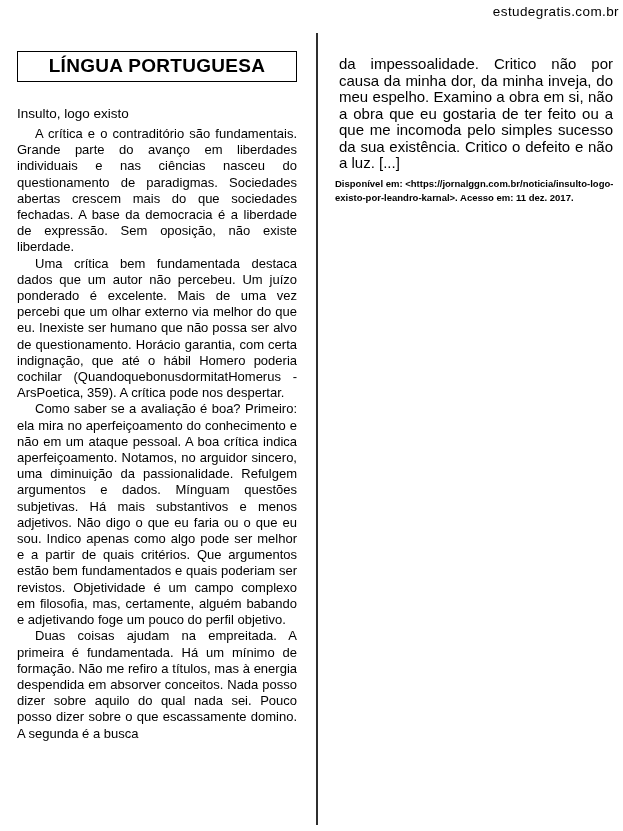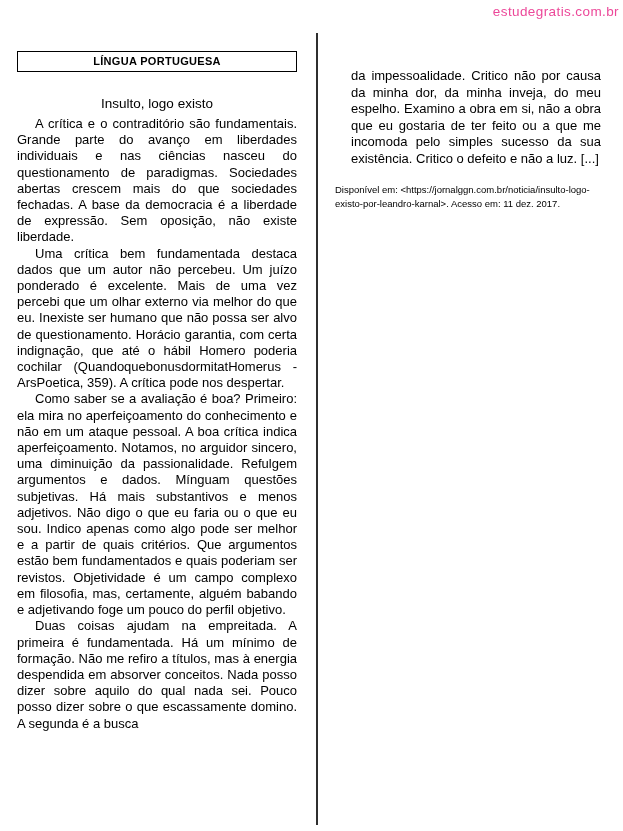--- a/index.html
+++ b/index.html
@@ -15,21 +15,21 @@
     overflow: hidden;
     font-family: "Liberation Sans", sans-serif;
     color: #000000;
   }
   .watermark {
     position: absolute;
     top: 4px;
     right: 4px;
     font-size: 13.5px;
     letter-spacing: 0.4px;
-    color: #ec4899;
+    color: #000000;
   }
   .divider {
     position: absolute;
     left: 316px;
     top: 33px;
     width: 2px;
     height: 792px;
     background: #2f2f2f;
   }
   .col-left {
@@ -43,27 +43,26 @@
     left: 335px;
     top: 52px;
     width: 282px;
   }
   .subject-box {
     box-sizing: border-box;
     width: 100%;
     border: 1.5px solid #000000;
     text-align: center;
     font-weight: bold;
-    font-size: 11px;
+    font-size: 19px;
     letter-spacing: 0.3px;
     padding: 3px 0 4px 0;
   }
   .art-title {
     margin-top: 24px;
-    text-align: center;
     font-size: 13.5px;
     line-height: 16px;
   }
   .art-author {
     margin-top: 15px;
     text-align: right;
     font-size: 13.5px;
     line-height: 16px;
   }
   .art-epigraph {
@@ -77,33 +76,34 @@
     margin: 0;
     text-align: justify;
     text-indent: 18px;
     font-size: 13px;
     line-height: 16.2px;
   }
   .body-par.first {
     margin-top: 4px;
   }
   .cont-par {
-    margin: 16px;
+    margin: 4px;
     text-align: justify;
     text-indent: 0;
-    font-size: 13px;
+    font-size: 15px;
     line-height: 16.5px;
   }
   .citation {
     margin-top: 5px;
     font-size: 9.5px;
     line-height: 14px;
     text-align: left;
     overflow-wrap: anywhere;
     color: #000000;
+    font-weight: bold;
   }
 </style>
 </head>
 <body>
 
 <div class="page">
 
   <div class="watermark">estudegratis.com.br</div>
 
   <div class="divider"></div>

